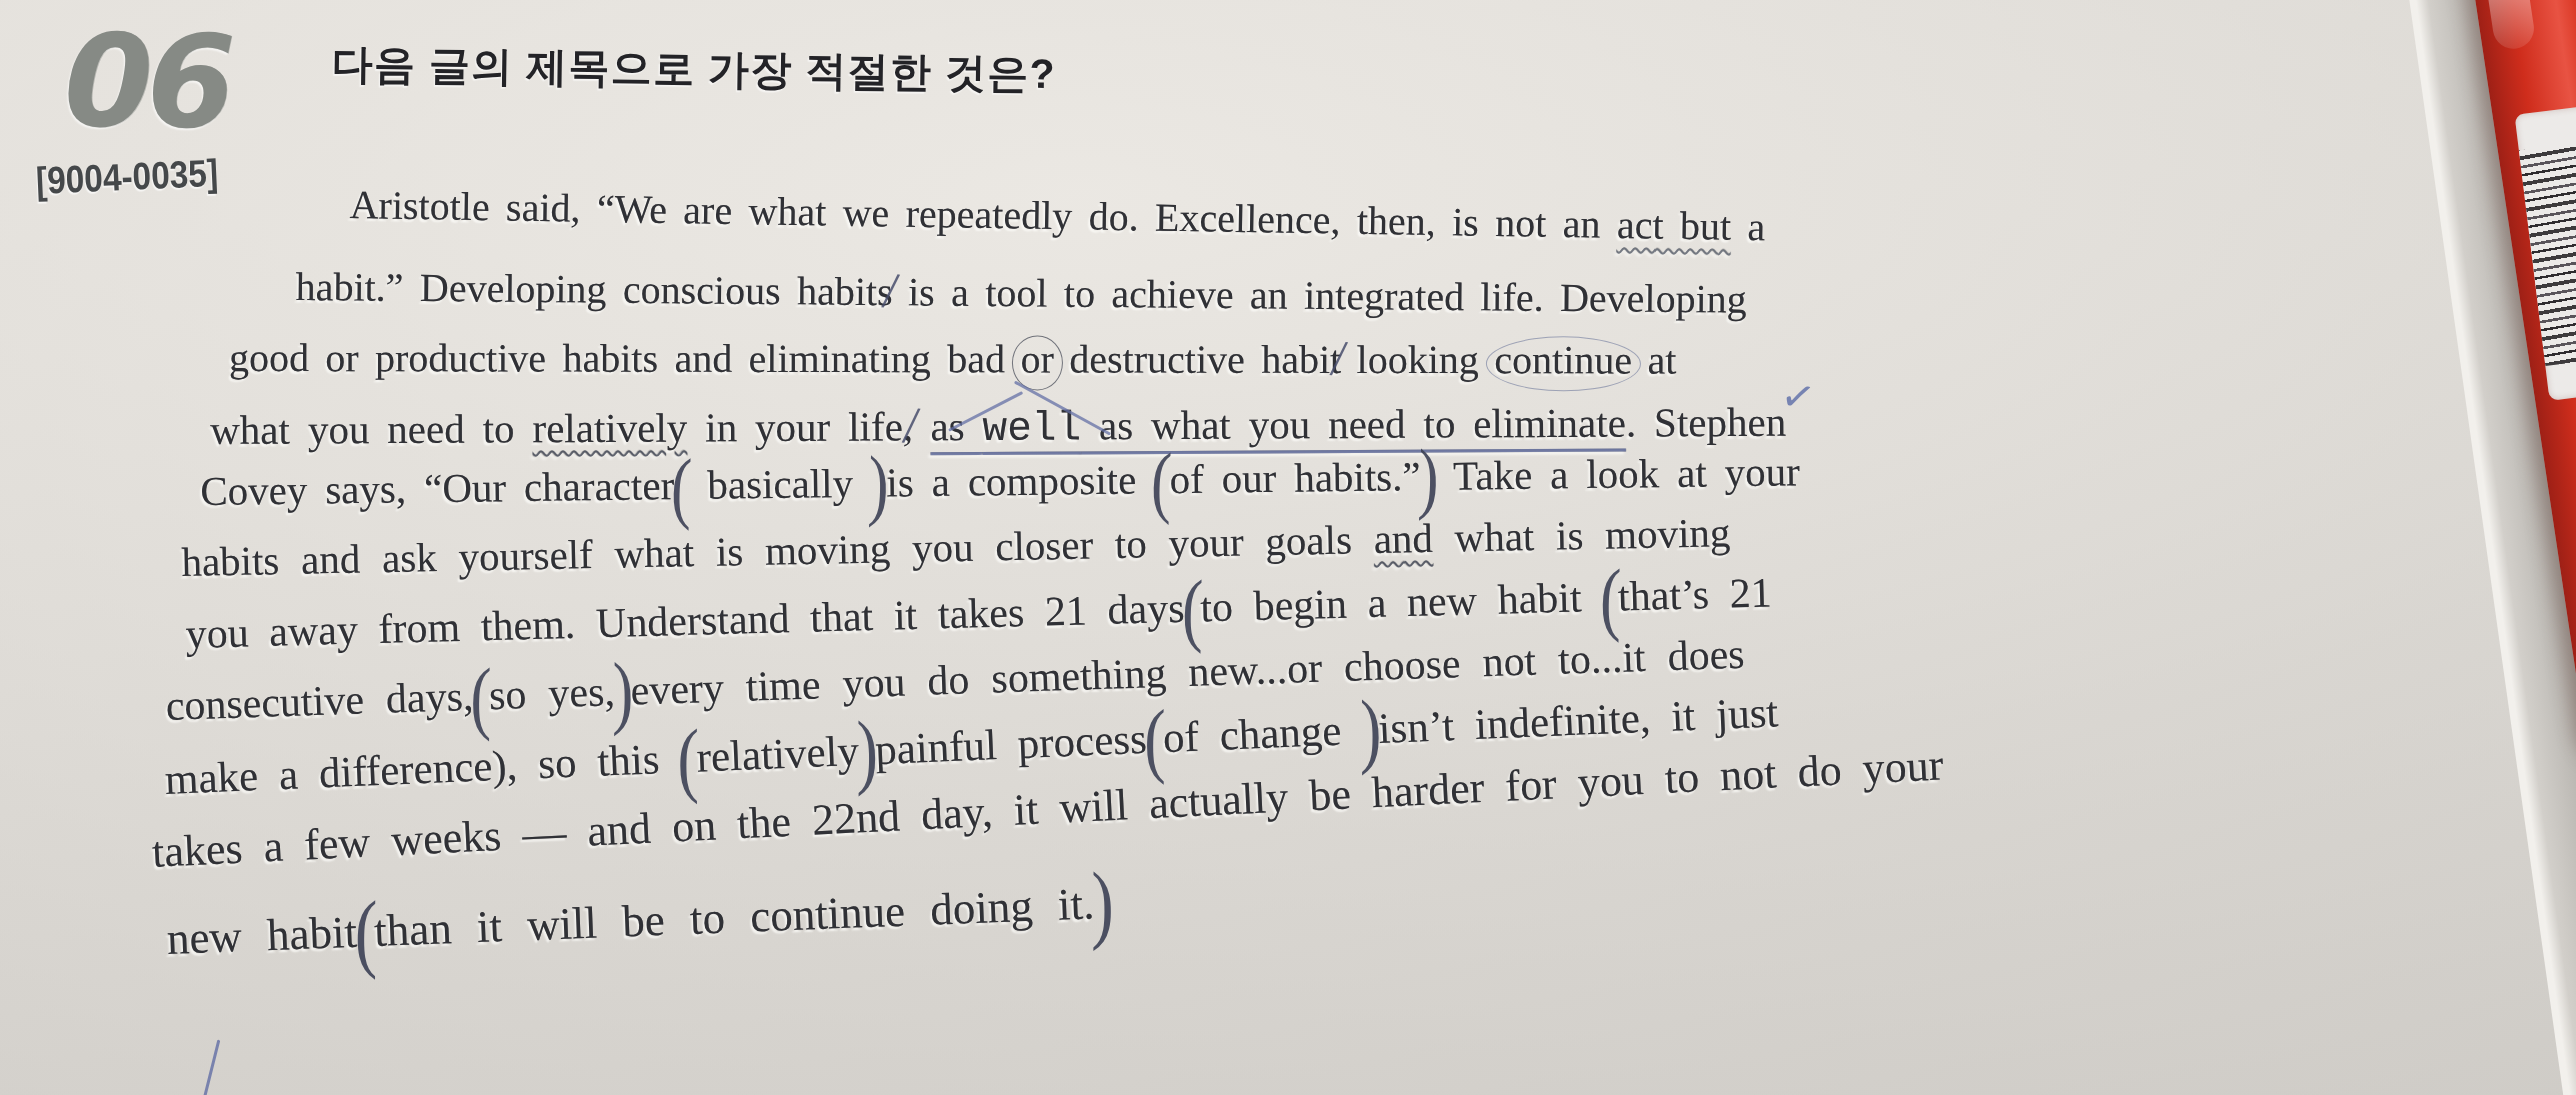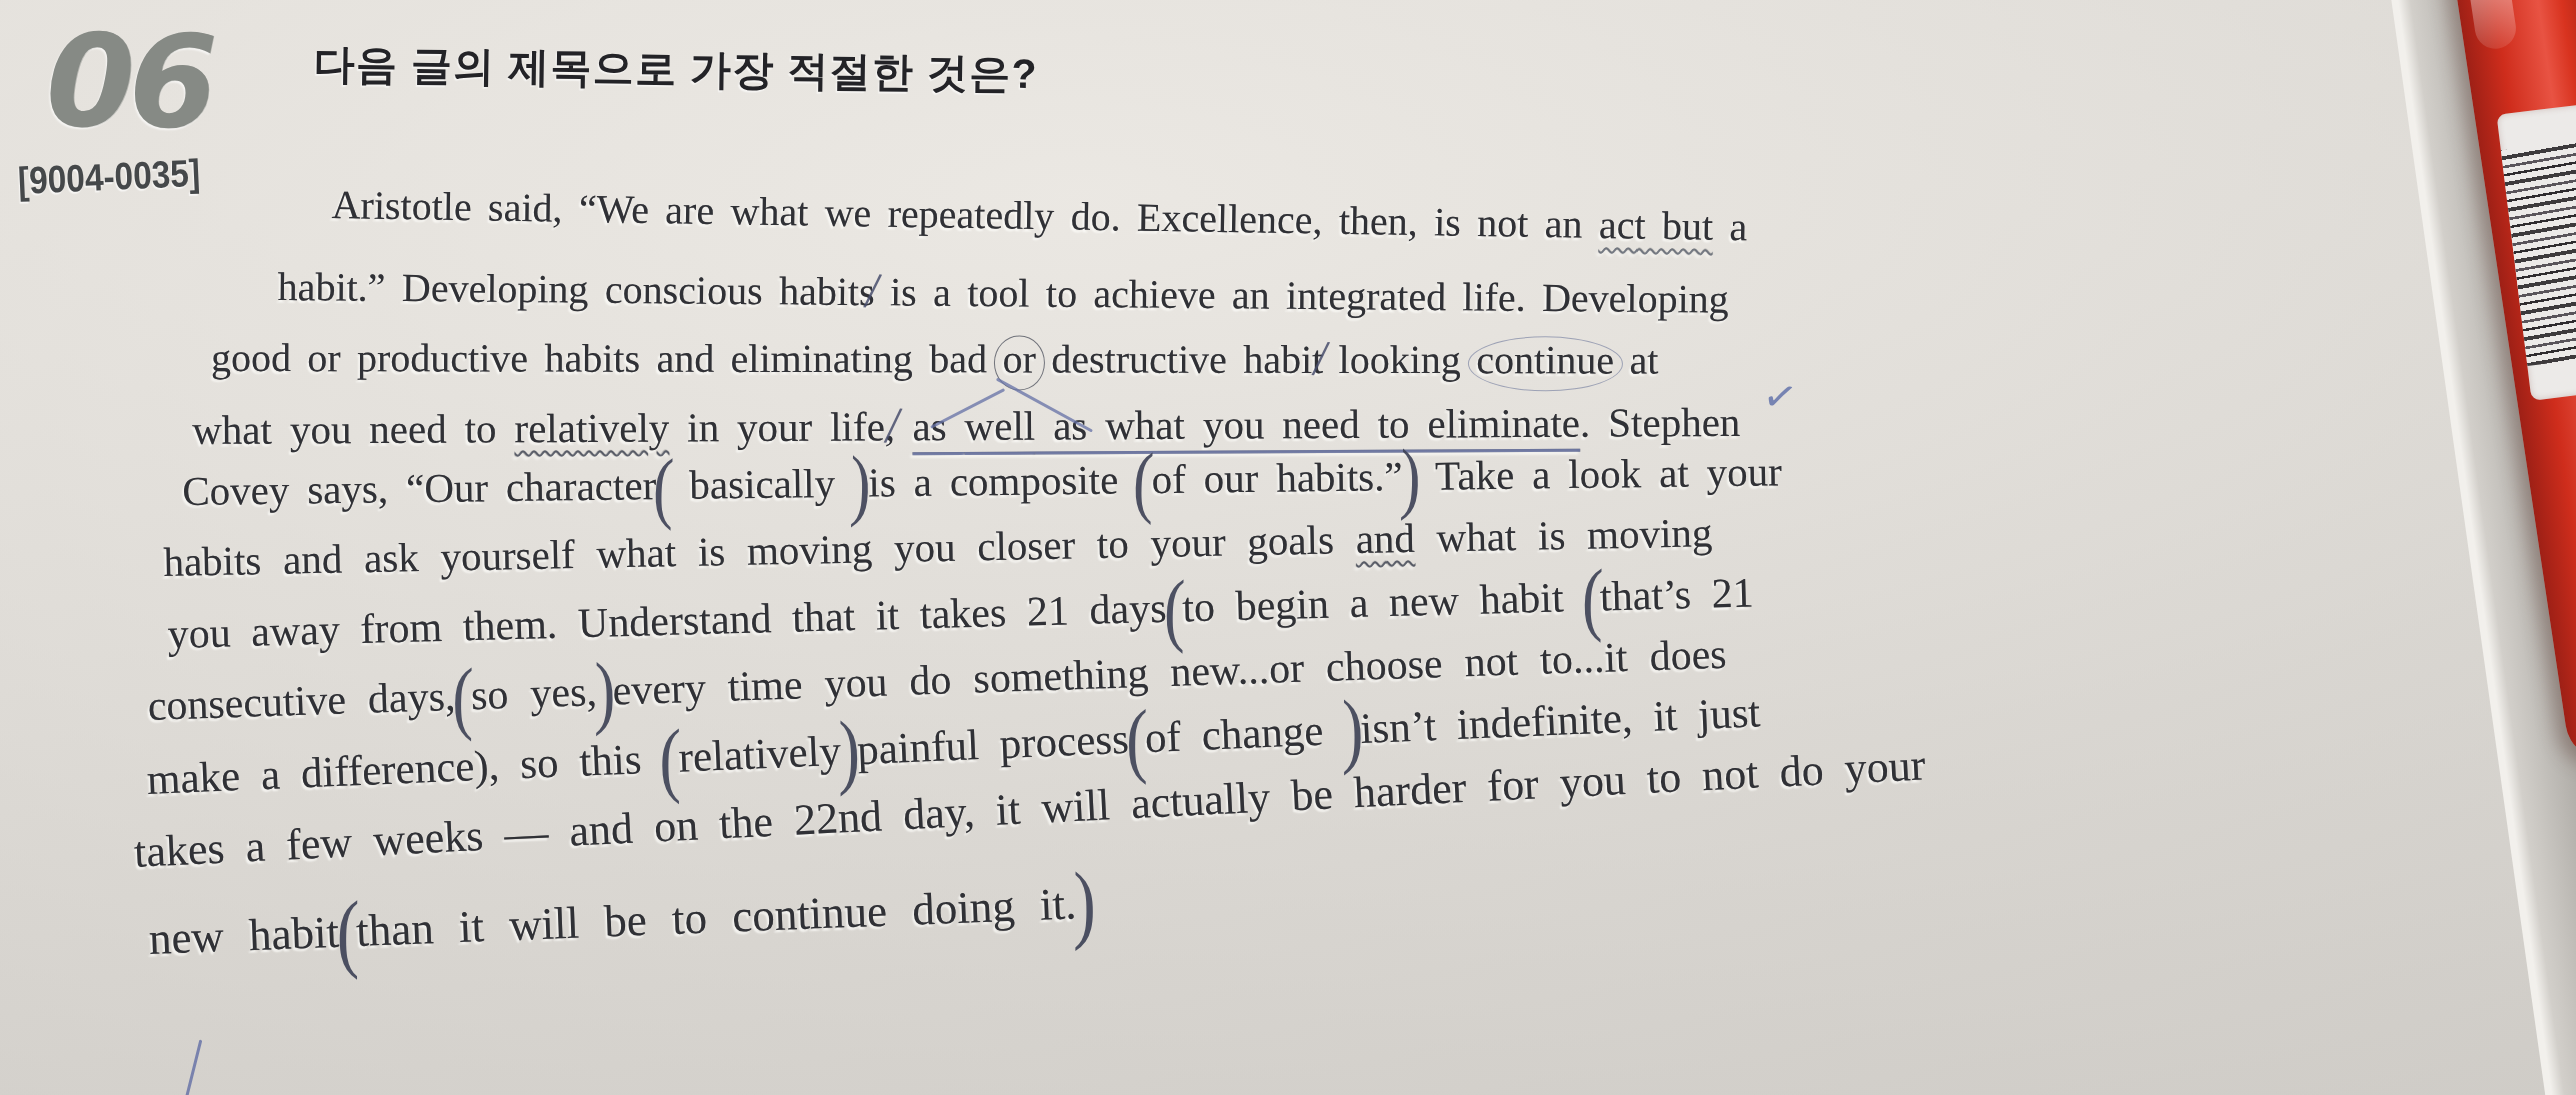--- a/index.html
+++ b/index.html
@@ -3,21 +3,21 @@
 <meta charset="utf-8">
 <style>
   html,body{margin:0;padding:0;}
   body{
     width:2576px;height:1095px;overflow:hidden;position:relative;
     font-family:"Liberation Serif","DejaVu Serif",serif;
     background:
       radial-gradient(160% 130% at 42% 18%, rgba(236,233,228,.9) 0%, rgba(222,219,214,.6) 45%, rgba(200,197,192,.85) 100%),
       linear-gradient(160deg,#e8e5e0 0%,#dbd8d3 40%,#c9c6c1 100%);
   }
-  .paper{position:absolute;inset:0;}
+  .paper{position:absolute;inset:0;margin-left:18px;}
 
   
   .qnum{
     position:absolute;left:46px;top:18px;
     font-family:"DejaVu Sans","Liberation Sans",sans-serif;
     font-style:italic;font-weight:800;font-size:128px;line-height:1;
     letter-spacing:-6.4px;color:#868a85;
     text-shadow:-1.3px 1.9px 1.9px rgba(255,255,255,.65), 0.6px 0.6px 0 rgba(90,95,90,.35);
     transform:rotate(.6deg);
   }
@@ -73,21 +73,21 @@
     transform:rotate(7deg) translateY(2.6px);margin:0 -6.4px 0 -9px;text-shadow:none;
   }
   .paren{
     display:inline-block;color:rgba(60,64,84,.9);font-size:1.5em;line-height:0;
     transform:scaleY(1.3) rotate(3deg);vertical-align:-7.7px;margin:0 -2.6px;text-shadow:none;
   }
   .check{
     position:absolute;left:1552px;top:46px;color:rgba(100,115,170,.85);
     font-family:"DejaVu Sans",sans-serif;font-size:41px;transform:rotate(10deg);text-shadow:none;
   }
-  .tri{position:relative;}
+  .tri{position:relative;font-family:Liberation Mono, monospace;}
   .tri::before{content:"";position:absolute;left:-38px;top:3.8px;width:83px;height:2.6px;
     background:rgba(100,112,165,.75);transform:rotate(-27deg);border-radius:1.9px;}
   .tri::after{content:"";position:absolute;left:25.6px;top:1.3px;width:109px;height:2.6px;
     background:rgba(100,112,165,.75);transform:rotate(29deg);border-radius:1.9px;}
   .blue-stroke{
     position:absolute;left:192px;top:1039px;width:3.2px;height:61px;border-radius:2.6px;
     background:rgba(97,110,165,.8);transform:rotate(14deg);
   }
 
   

